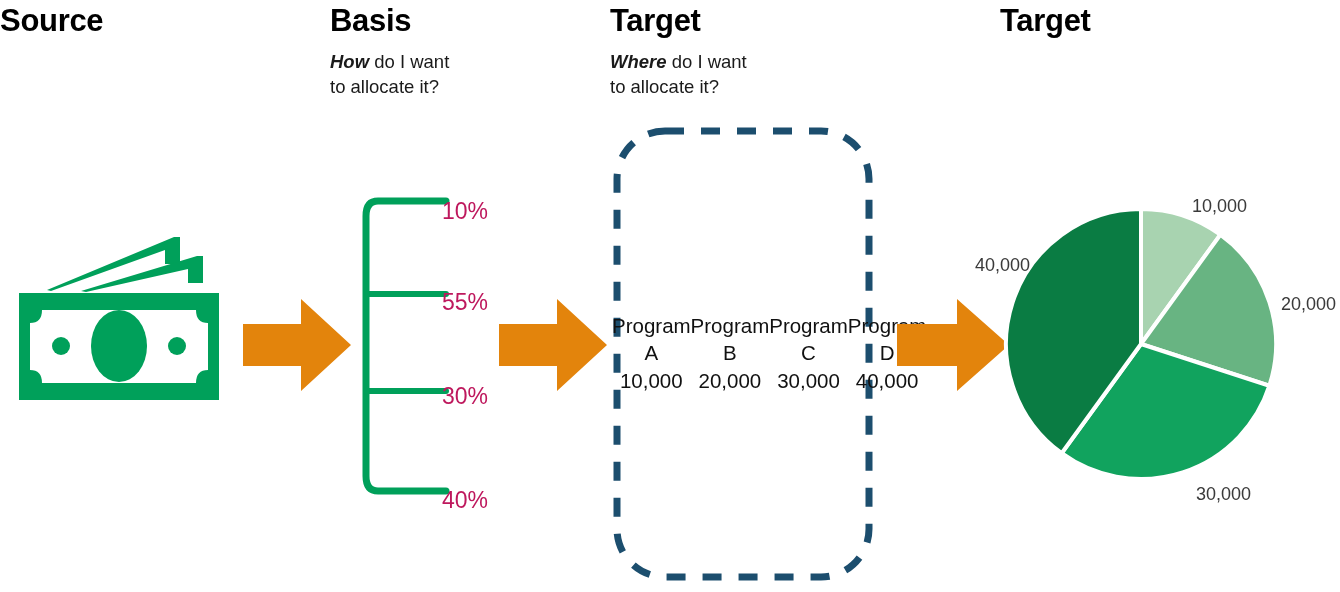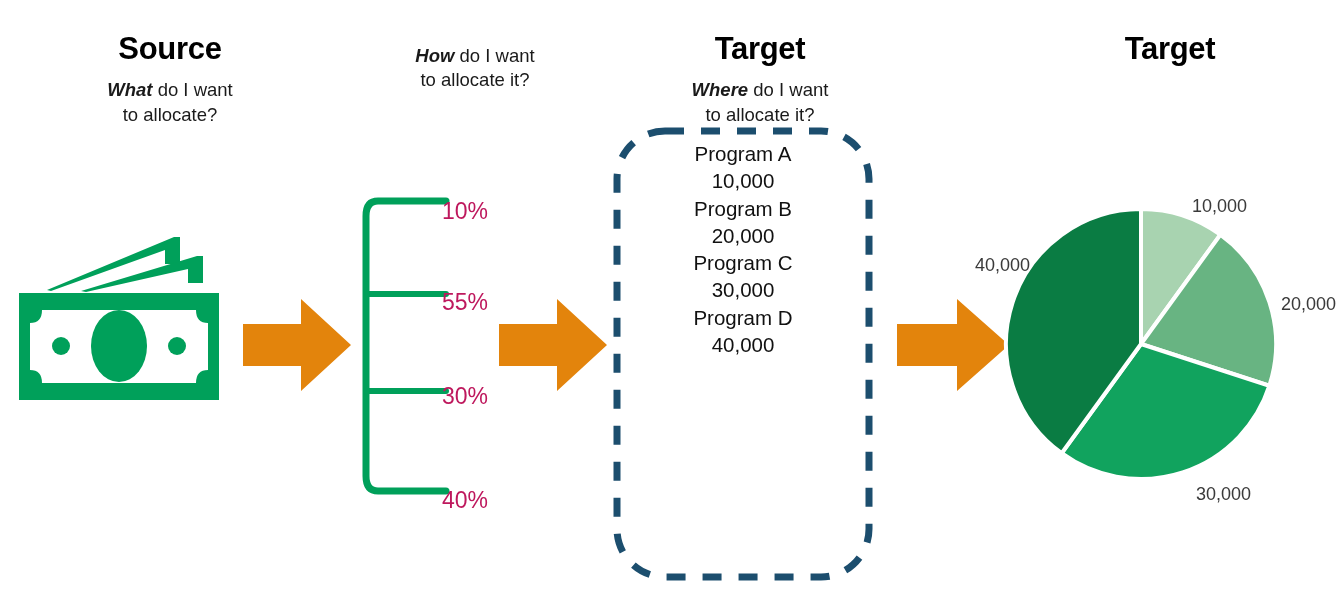--- a/index.html
+++ b/index.html
@@ -17,22 +17,21 @@
     color: #111111;
   }
   .stage {
     position: absolute;
     inset: 0;
   }
 
   
   .col-head {
     position: absolute;
-    text-align: center;
-    margin-top: 28px;
+    text-align: left;
   }
   .col-title {
     font-size: 31px;
     font-weight: 800;
     letter-spacing: -0.3px;
     color: #000000;
     line-height: 1.1;
     margin: 0;
   }
   .col-sub {
@@ -106,22 +105,22 @@
     width: 262px;
     height: 456px;
   }
   #target-list {
     position: absolute;
     left: 612px;
     top: 126px;
     width: 262px;
     height: 456px;
     display: flex;
-    flex-direction: column;
-    justify-content: flex-start;
+    flex-direction: row;
+    justify-content: space-between;
     align-items: center;
     padding: 14px 0 16px 0;
     box-sizing: border-box;
   }
   .program-item {
     text-align: center;
     font-size: 20.5px;
     line-height: 1.33;
     color: #111111;
   }
@@ -148,27 +147,24 @@
   #pie-label-30 { left: 1196px; top: 485px; }
   #pie-label-40 { left: 975px;  top: 256px; }
 </style>
 </head>
 <body>
 
 <div class="stage">
 
   <div class="col-head" id="head-source">
     <p class="col-title">Source</p>
-    <p class="col-sub">
-      <span class="lead">What</span><span> do I want</span><br>
-      <span>to allocate?</span>
-    </p>
   </div>
 
   <div class="col-head" id="head-basis">
+    <p class="col-title">Basis</p>
     <p class="col-sub">
       <span class="lead">How</span><span> do I want</span><br>
       <span>to allocate it?</span>
     </p>
   </div>
 
   <div class="col-head" id="head-target">
     <p class="col-title">Target</p>
     <p class="col-sub">
       <span class="lead">Where</span><span> do I want</span><br>

